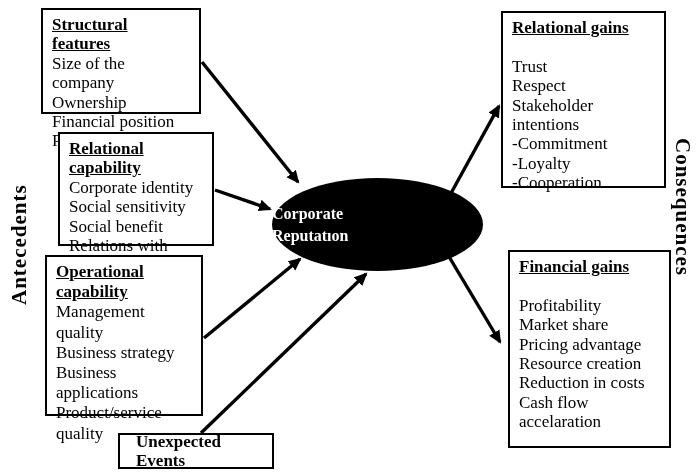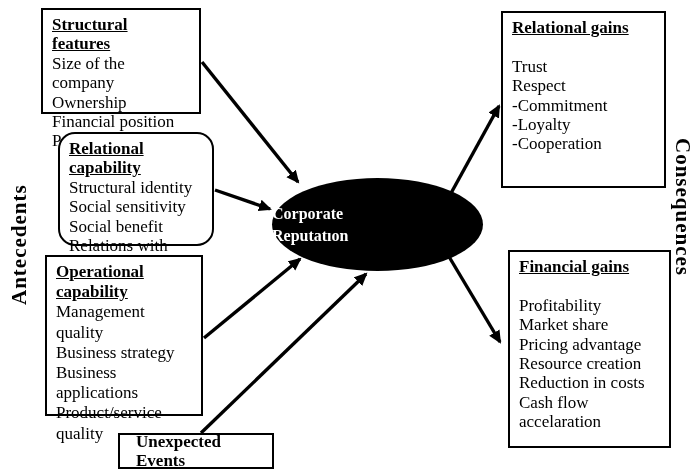--- a/index.html
+++ b/index.html
@@ -27,21 +27,21 @@
     font-size: 17px;
     line-height: 19.4px;
   }
   .dbox .box-title {
     font-weight: bold;
     text-decoration: underline;
   }
   .dbox .gap { height: 19.4px; }
   .dbox .box-item { white-space: normal; }
   #box-structural   { left: 41px;  top: 8px;   width: 160px; height: 106px; }
-  #box-relational-cap { left: 58px; top: 132px; width: 156px; height: 114px; border-radius: 17px; }
+  #box-relational-cap { left: 58px; top: 132px; width: 156px; height: 114px; }
   #box-operational  { left: 45px;  top: 255px; width: 158px; height: 161px; line-height: 20.2px; }
   #box-unexpected {
     left: 118px; top: 433px; width: 156px; height: 33px;
     display: flex; align-items: center; justify-content: center;
     font-weight: bold; padding: 16px;
   }
   #box-relational-gains { left: 501px; top: 11px;  width: 165px; height: 177px; }
   #box-financial-gains  { left: 508px; top: 250px; width: 163px; height: 198px; }
   #center-ellipse {
     position: absolute;
@@ -99,21 +99,21 @@
   <div class="dbox" id="box-structural">
     <div class="box-title">Structural features</div>
     <div class="box-item">Size of the company</div>
     <div class="box-item">Ownership</div>
     <div class="box-item">Financial position</div>
     <div class="box-item">Past performance</div>
   </div>
 
   <div class="dbox" id="box-relational-cap">
     <div class="box-title">Relational capability</div>
-    <div class="box-item">Structural identity</div>
+    <div class="box-item">Corporate identity</div>
     <div class="box-item">Social sensitivity</div>
     <div class="box-item">Social benefit</div>
     <div class="box-item">Relations with media</div>
   </div>
 
   <div class="dbox" id="box-operational">
     <div class="box-title">Operational capability</div>
     <div class="box-item">Management quality</div>
     <div class="box-item">Business strategy</div>
     <div class="box-item">Business applications</div>
@@ -127,20 +127,21 @@
   <div id="center-ellipse">
     <div>Corporate</div>
     <div>Reputatıon</div>
   </div>
 
   <div class="dbox" id="box-relational-gains">
     <div class="box-title">Relational gains</div>
     <div class="gap"></div>
     <div class="box-item">Trust</div>
     <div class="box-item">Respect</div>
+    <div class="box-item">Stakeholder intentions</div>
     <div class="box-item">-Commitment</div>
     <div class="box-item">-Loyalty</div>
     <div class="box-item">-Cooperation</div>
   </div>
 
   <div class="dbox" id="box-financial-gains">
     <div class="box-title">Financial gains</div>
     <div class="gap"></div>
     <div class="box-item">Profitability</div>
     <div class="box-item">Market share</div>

